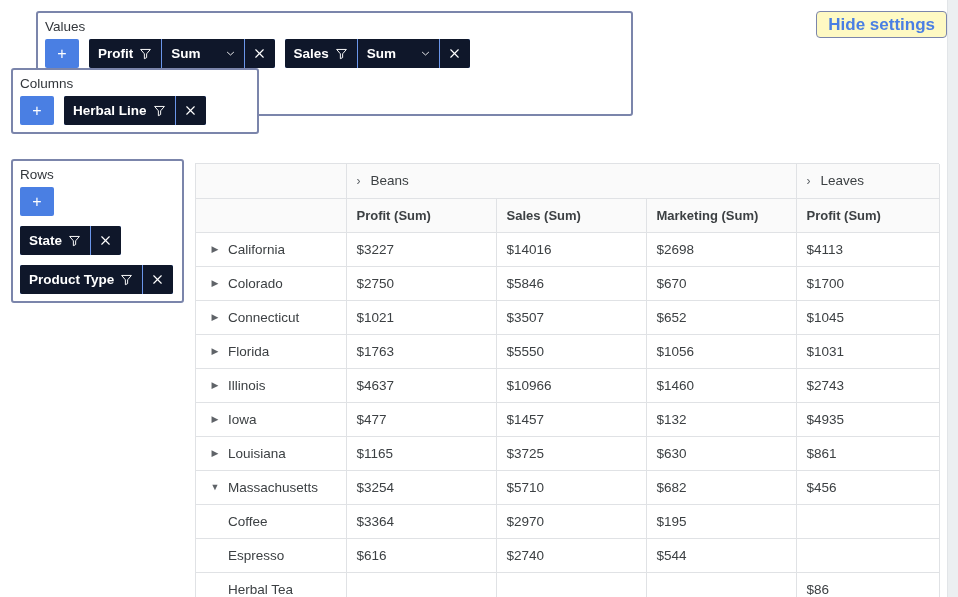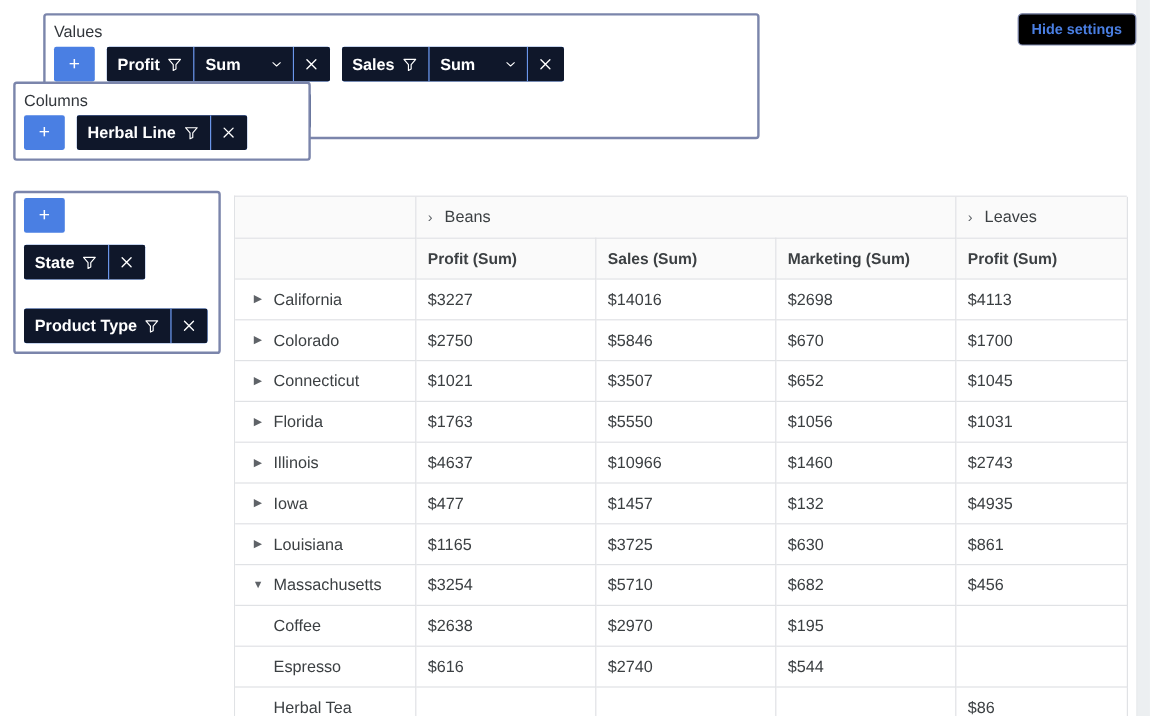--- a/index.html
+++ b/index.html
@@ -100,23 +100,23 @@
 
   
   .hide-settings {
     position: absolute;
     right: 11px;
     top: 11px;
     height: 27px;
     padding: 0 11px;
     border: 1px solid #7b85ab;
     border-radius: 4px;
-    background: #000000;
+    background: #fef9c3;
     color: #4a7fe3;
-    font-size: 12px;
+    font-size: 17px;
     font-weight: bold;
     font-family: "Liberation Sans", sans-serif;
     cursor: pointer;
     line-height: 25px;
   }
 
   
   .pivot {
     position: absolute;
     left: 195px;
@@ -286,24 +286,25 @@
             <svg width="13" height="13" viewBox="0 0 16 16">
                 <path d="M3.4 3.4l9.2 9.2M12.6 3.4l-9.2 9.2" stroke="#fff" stroke-width="1.4" stroke-linecap="round"></path>
               </svg>
           </span>
         </span>
       </div>
     </div>
   </div>
 
   <div class="shelf" style="left:11px; top:159px; width:173px;">
+    <div class="shelf-title">Rows</div>
     <div class="shelf-row" style="display:block;">
       <button class="plus-btn" style="margin-bottom:10px;">+</button>
 
-      <div class="chip" style="margin-bottom:24px; width:fit-content;">
+      <div class="chip" style="margin-bottom:10px; width:fit-content;">
         <span class="chip-seg">
           <span>State</span>
           <span class="ic">
             <svg width="13" height="13" viewBox="0 0 16 16">
                 <path d="M2 3h12l-4.6 5.4V13l-2.8 1.4V8.4z" fill="none" stroke="#fff" stroke-width="1.2" stroke-linejoin="round"></path>
               </svg>
           </span>
         </span>
         <span class="chip-seg close">
           <span class="ic">
@@ -463,21 +464,21 @@
             <td>$5710</td>
             <td>$682</td>
             <td>$456</td>
           </tr>
           <tr>
             <td>
               <span class="row-label child">
                 <span class="txt">Coffee</span>
               </span>
             </td>
-            <td>$2638</td>
+            <td>$3364</td>
             <td>$2970</td>
             <td>$195</td>
             <td></td>
           </tr>
           <tr>
             <td>
               <span class="row-label child">
                 <span class="txt">Espresso</span>
               </span>
             </td>

